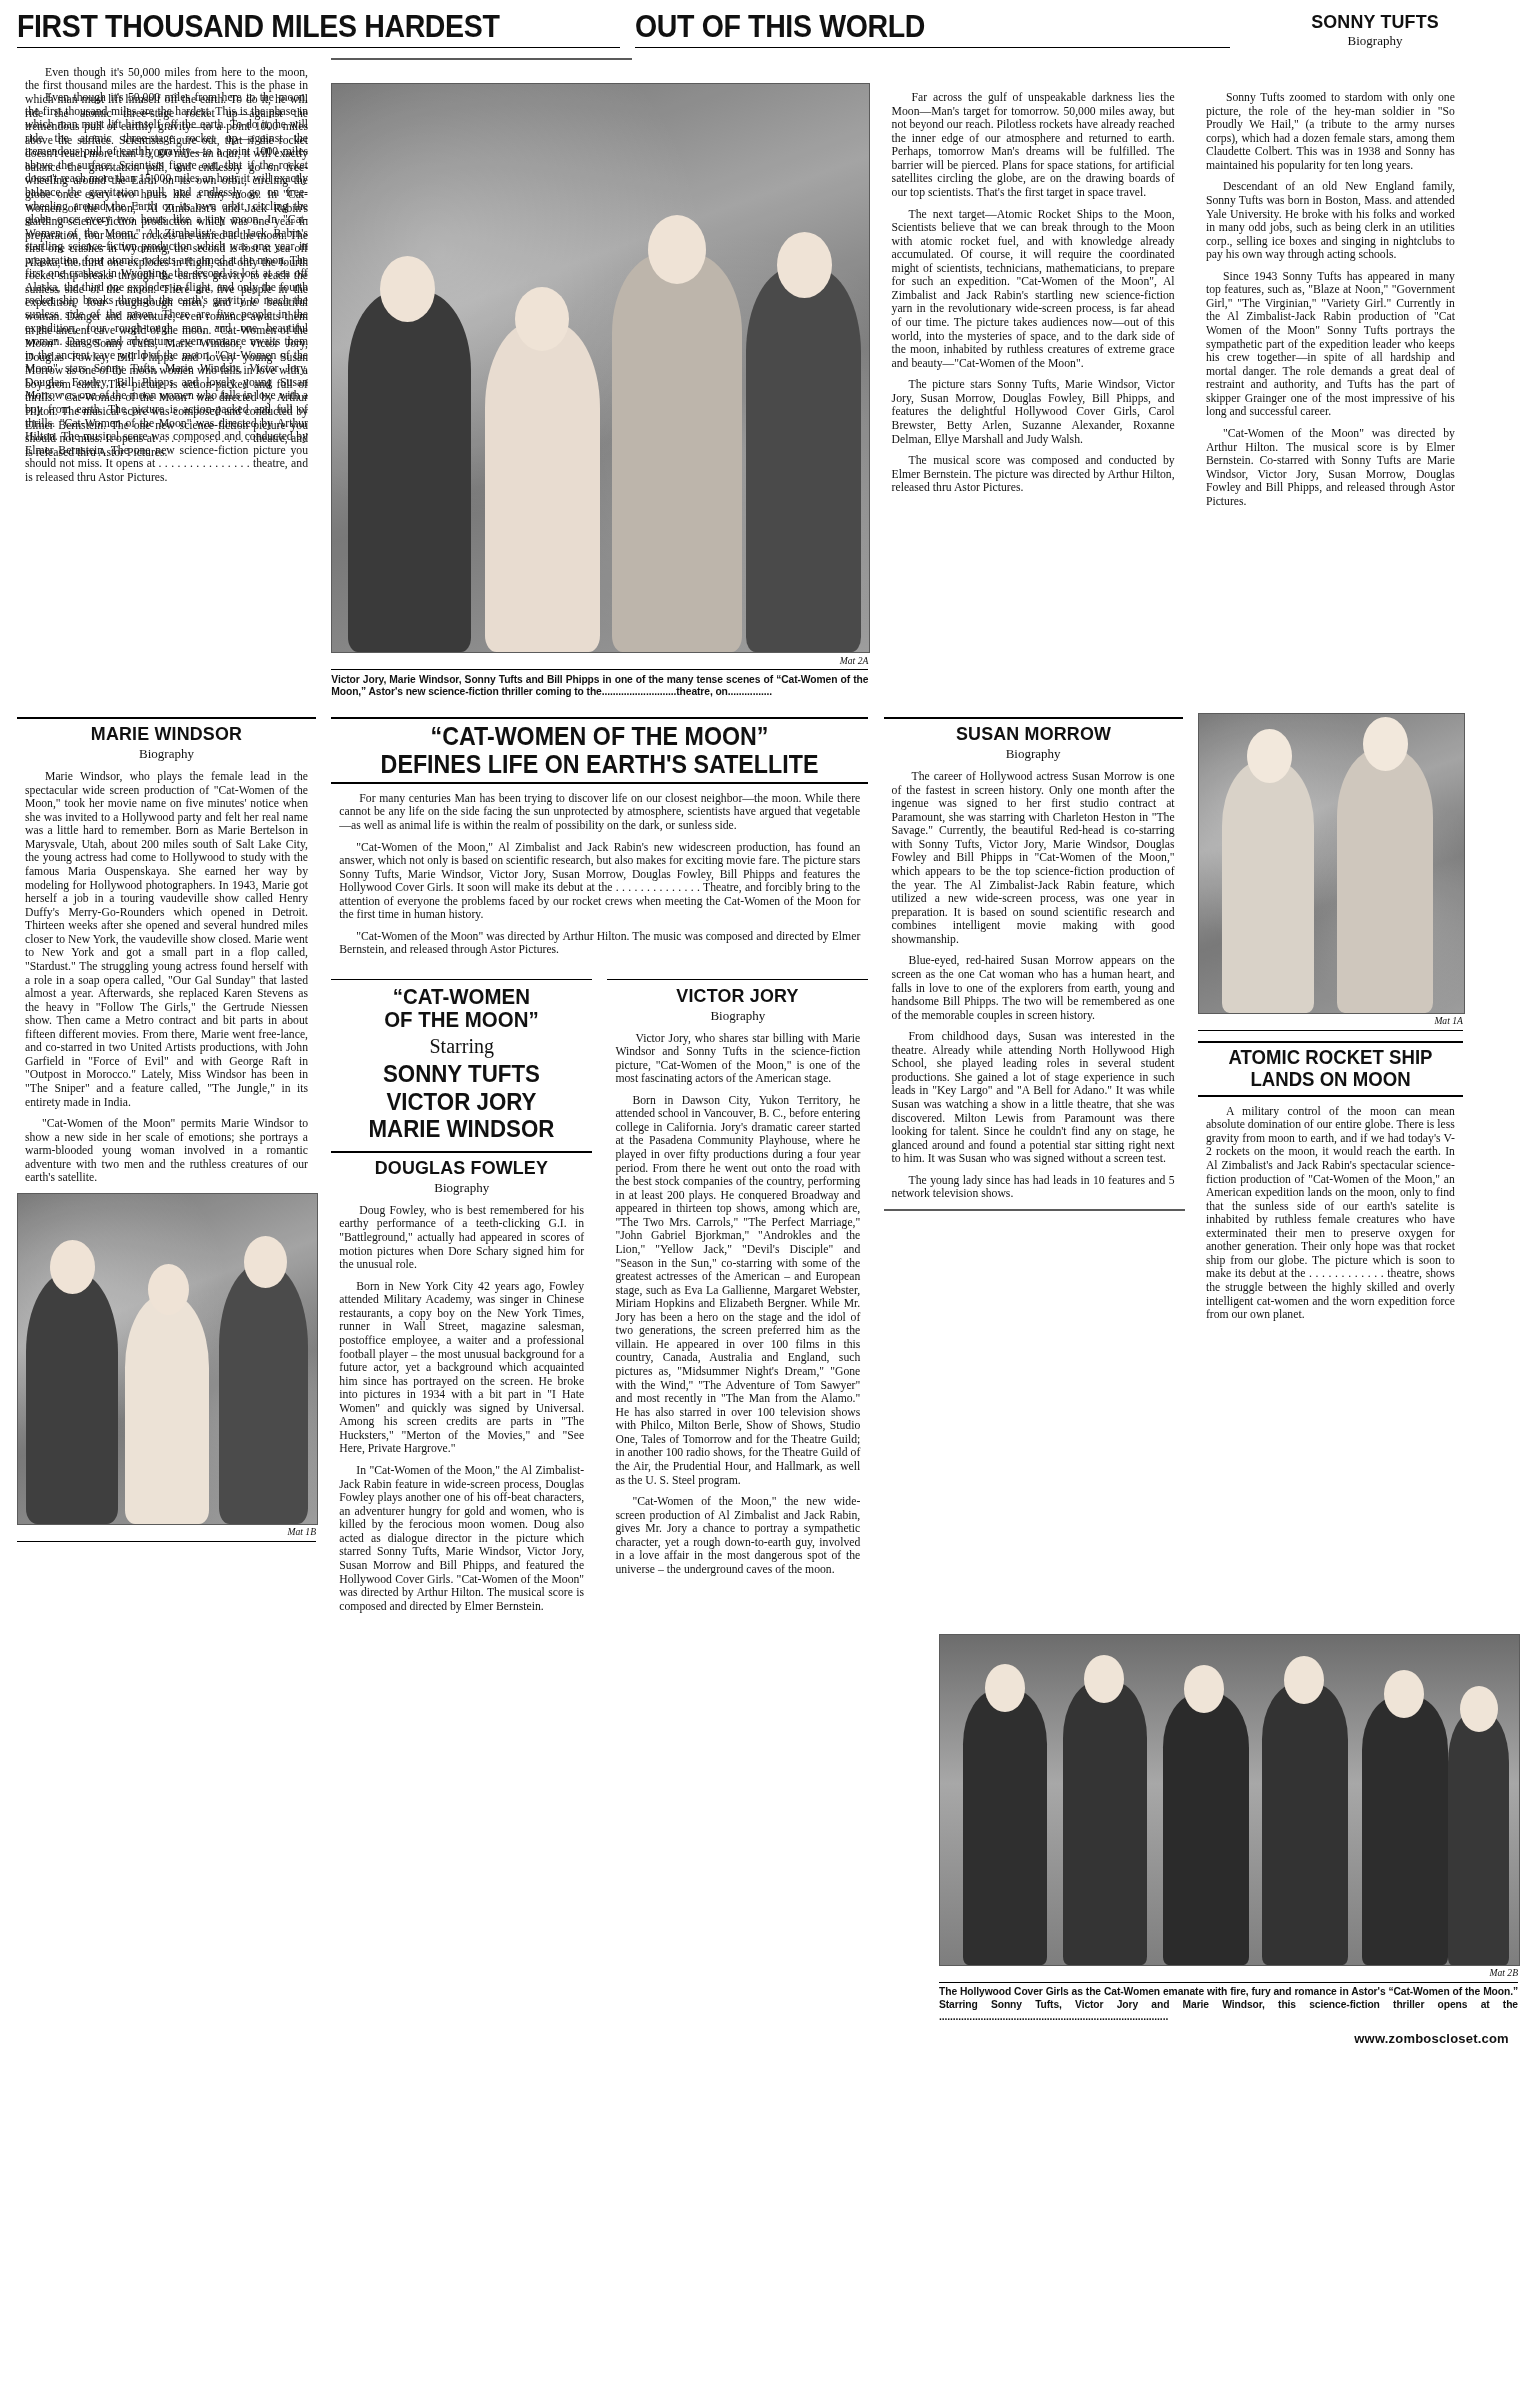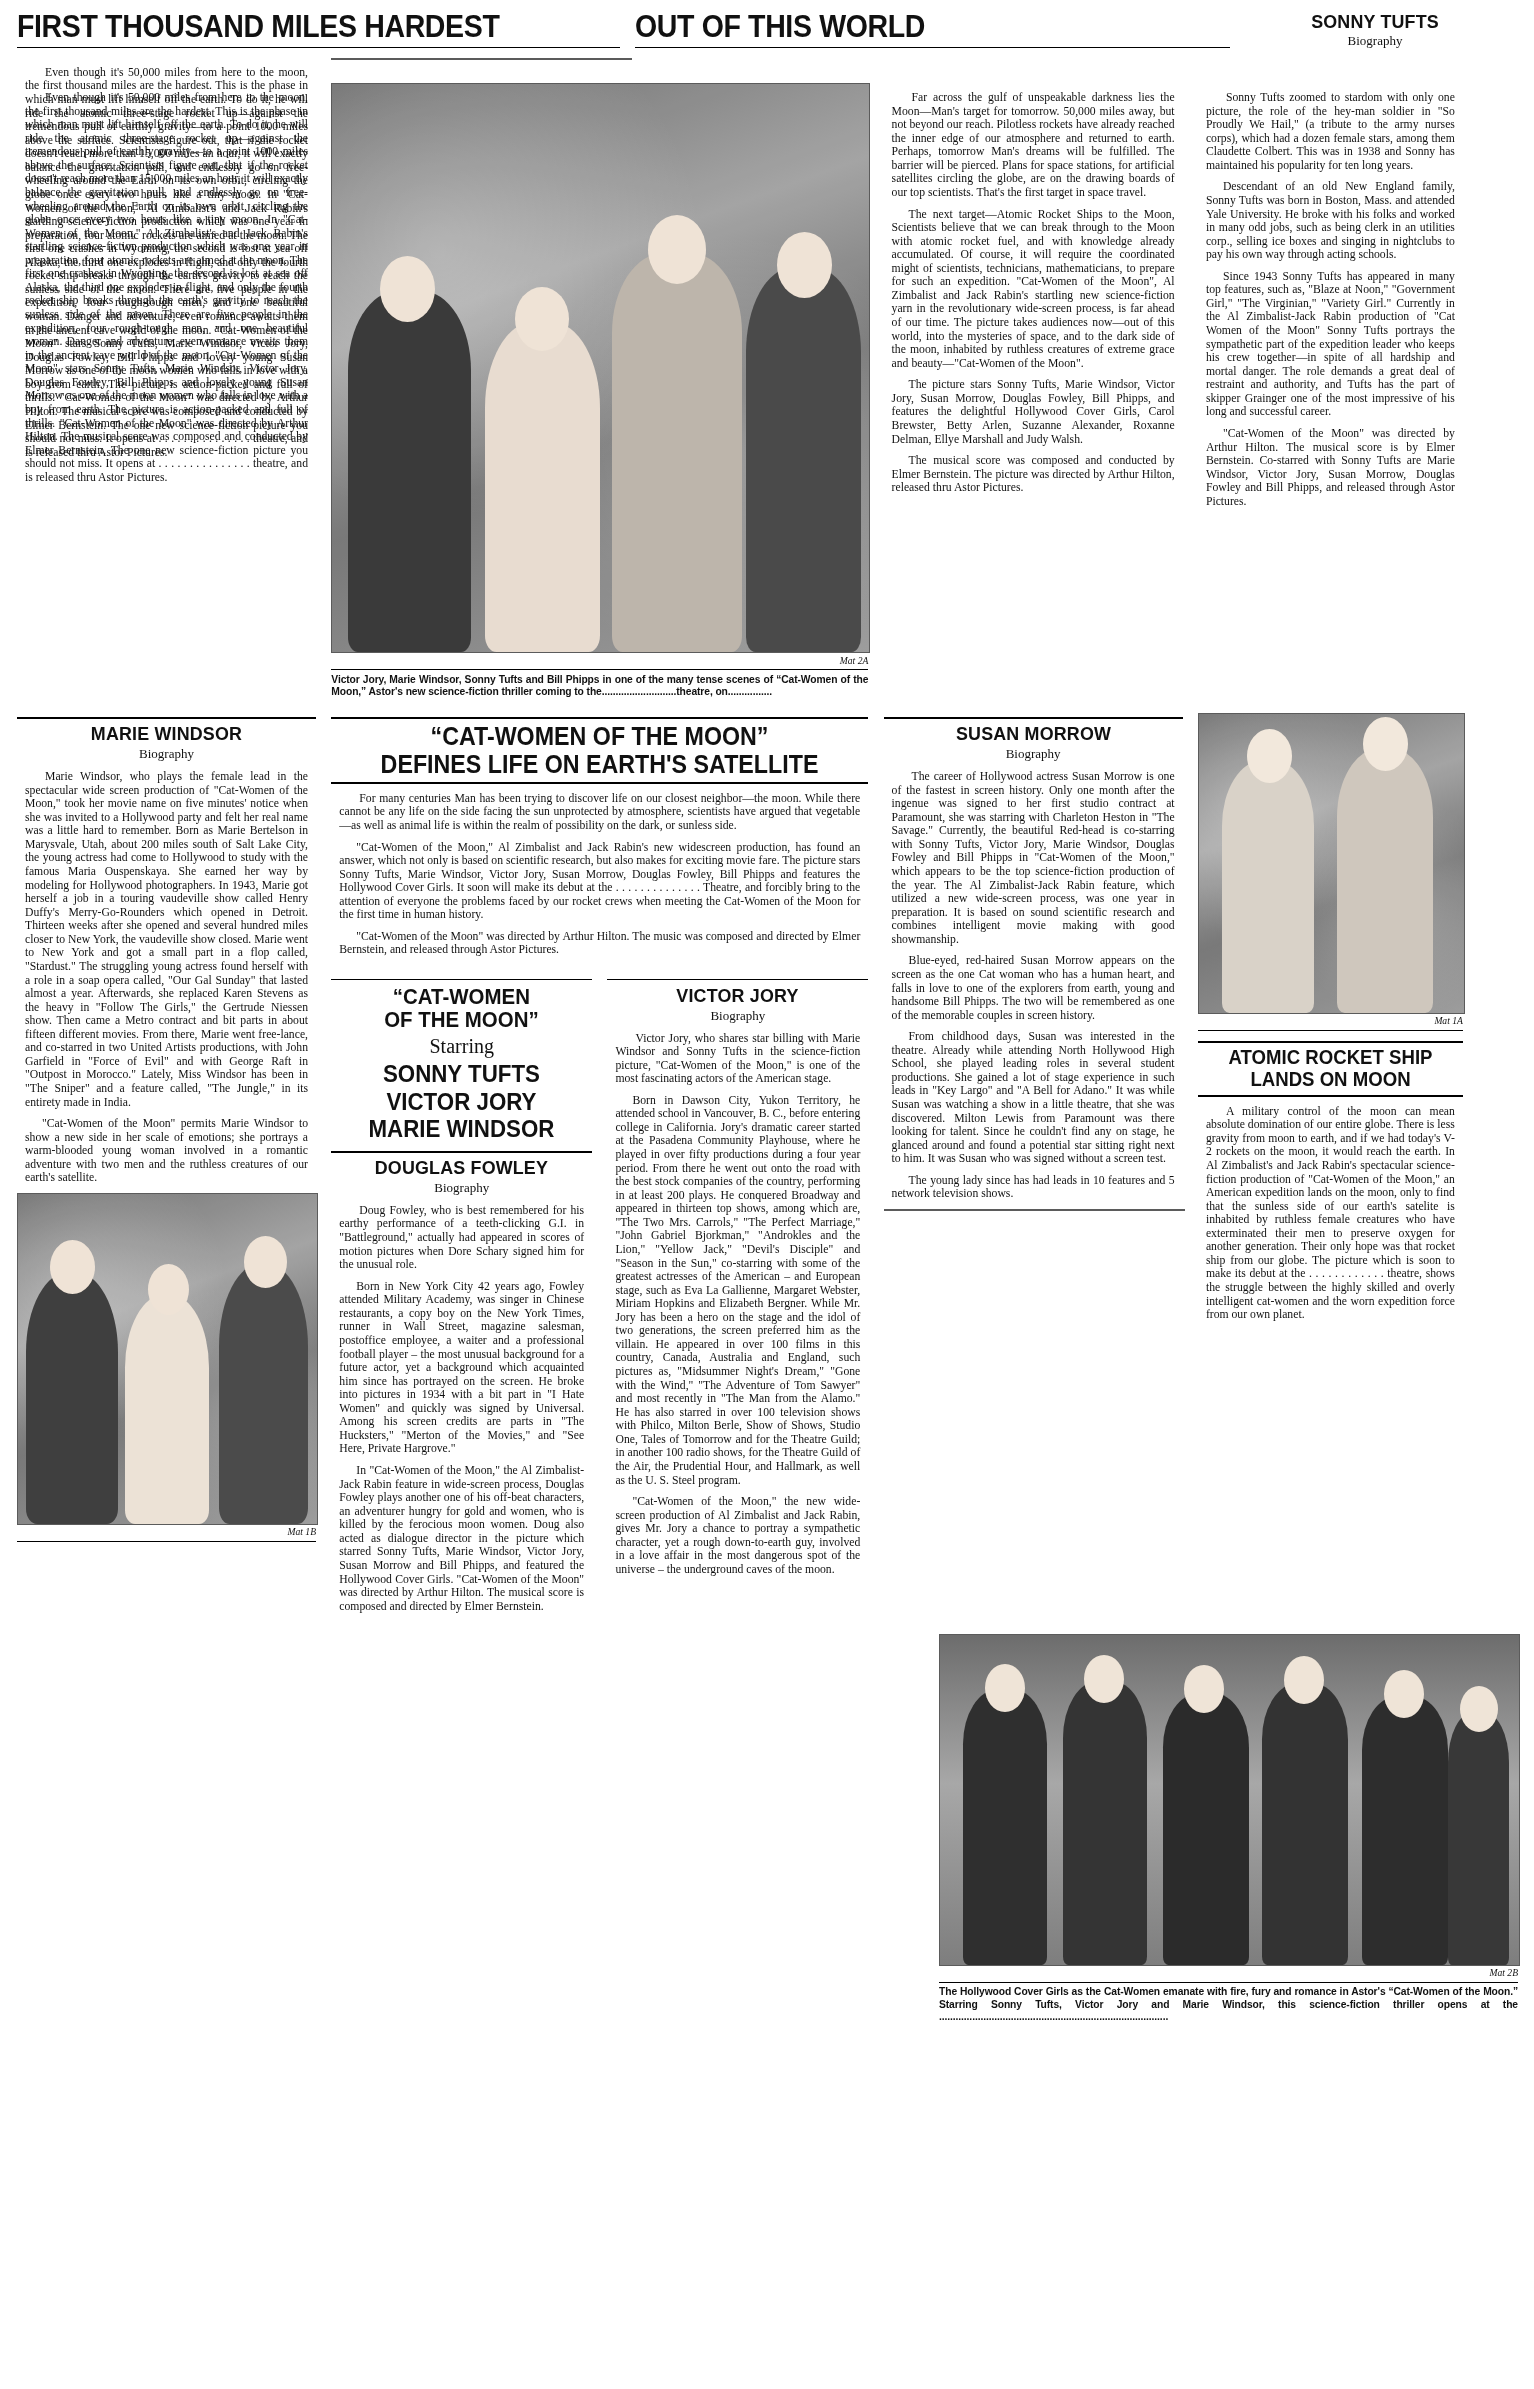--- a/index.html
+++ b/index.html
@@ -344,15 +344,16 @@
             <div class="fig" style="left:508px;width:61px;height:253px;background:#383838;border-radius:42% 42% 6% 6%/20% 20% 3% 3%;"></div>
             <div class="fig head" style="left:520px;bottom:233px;width:38px;height:46px;background:#efe4d7;"></div>
           </div>
         </div>
         <div class="matcode">Mat 2B</div>
         <div class="rule-thin"></div>
         <div class="caption">The Hollywood Cover Girls as the Cat-Women emanate with fire, fury and romance in Astor's “Cat-Women of the Moon.” Starring Sonny Tufts, Victor Jory and Marie Windsor, this science-fiction thriller opens at the ...................................................................................</div>
       </div>
     </div>
 
+    <div class="footer-site">www.zomboscloset.com</div>
   </div>
 </div>
 
 
 </body></html>

